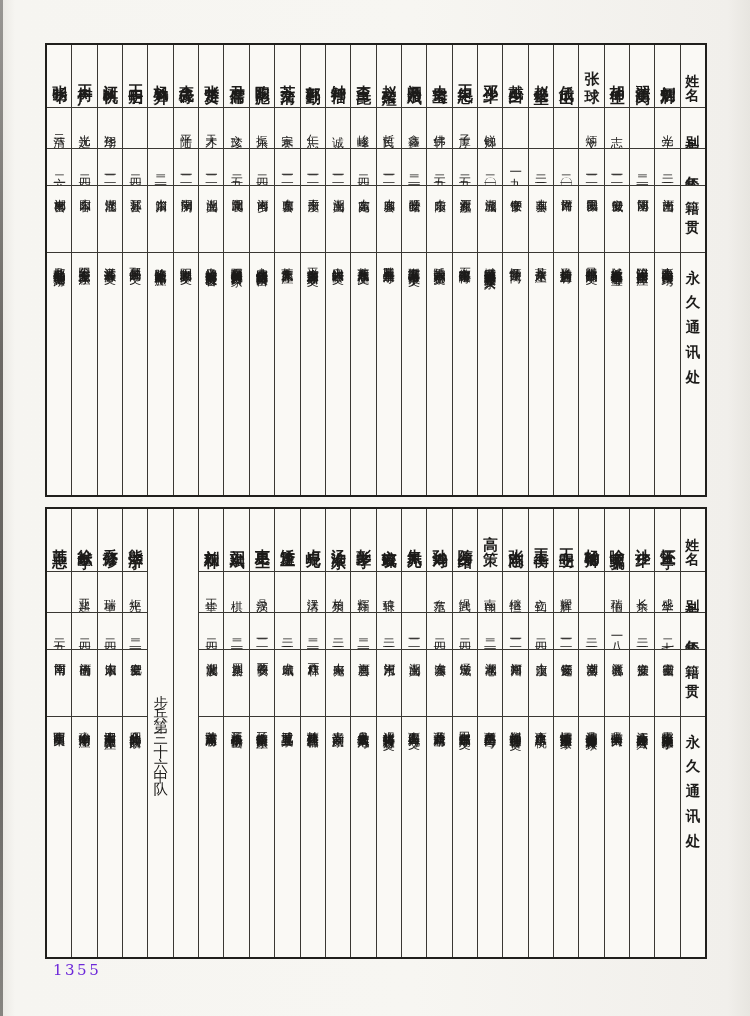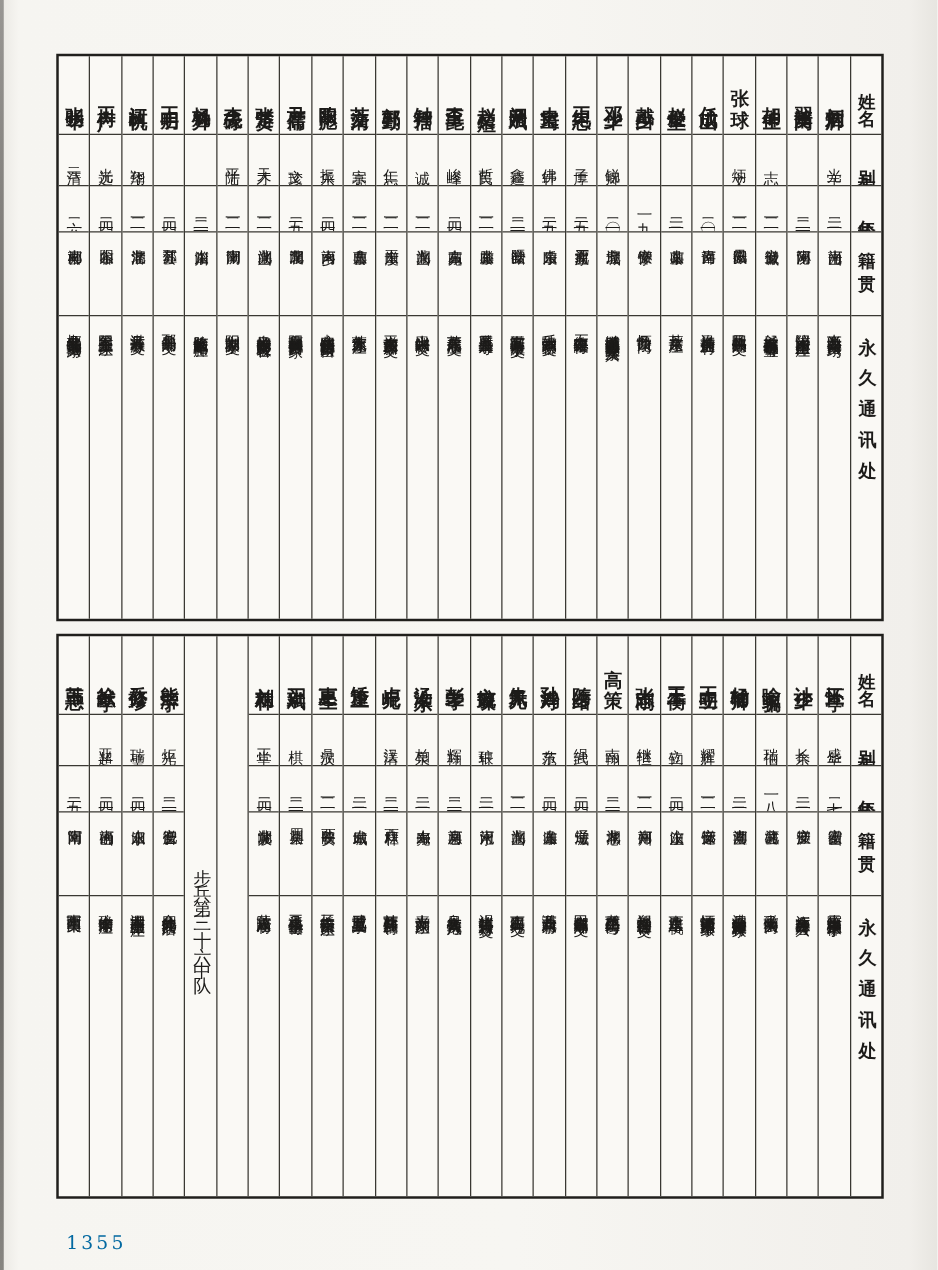--- a/index.html
+++ b/index.html
@@ -37,21 +37,21 @@
   .r-addr .v{font-size:12px;letter-spacing:.05em;}
   .hdr .v{font-weight:700;font-size:14px;}
   .h-name .v{letter-spacing:.95em;}
   .h-alias .v{letter-spacing:.3em;}
   .h-age .v{letter-spacing:.12em;}
   .h-native .v{letter-spacing:1.35em;}
   .h-addr .v{letter-spacing:1.7em;font-size:14.5px;}
   .full{flex:1 1 auto;display:flex;justify-content:center;align-items:center;}
   .unit-col .v{font-size:14.5px;letter-spacing:.85em;font-weight:400;}
   .page-number{position:absolute;left:53px;top:961px;font-family:"DejaVu Serif",serif;
-    font-size:15px;letter-spacing:2.5px;color:#0369a1;margin-top:24px;}
+    font-size:15px;letter-spacing:2.5px;color:#6d28d9;}
 </style>
 </head>
 <body>
 
 <div class="scan-edge"></div>
 <div class="corner-mark"></div>
 
 <div id="table-top" class="rtable">
     <div class="col">
       <div class="cell r-name hdr h-name">

